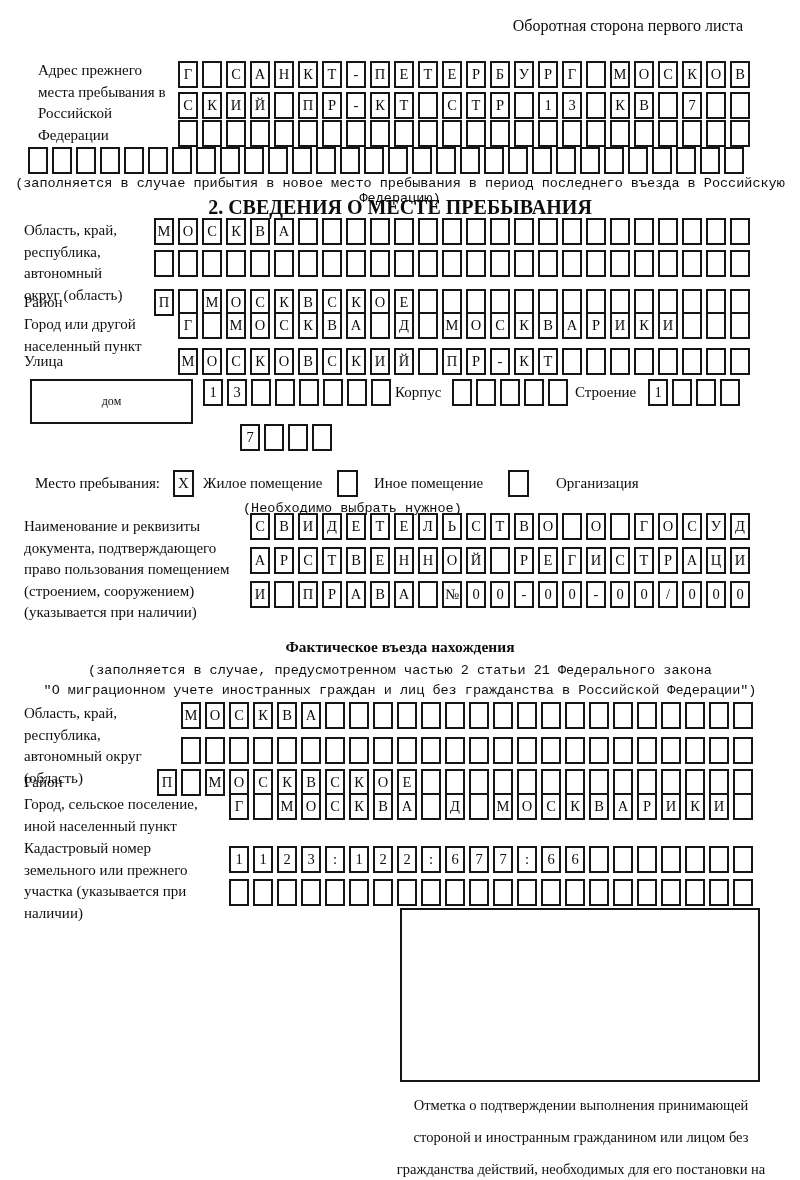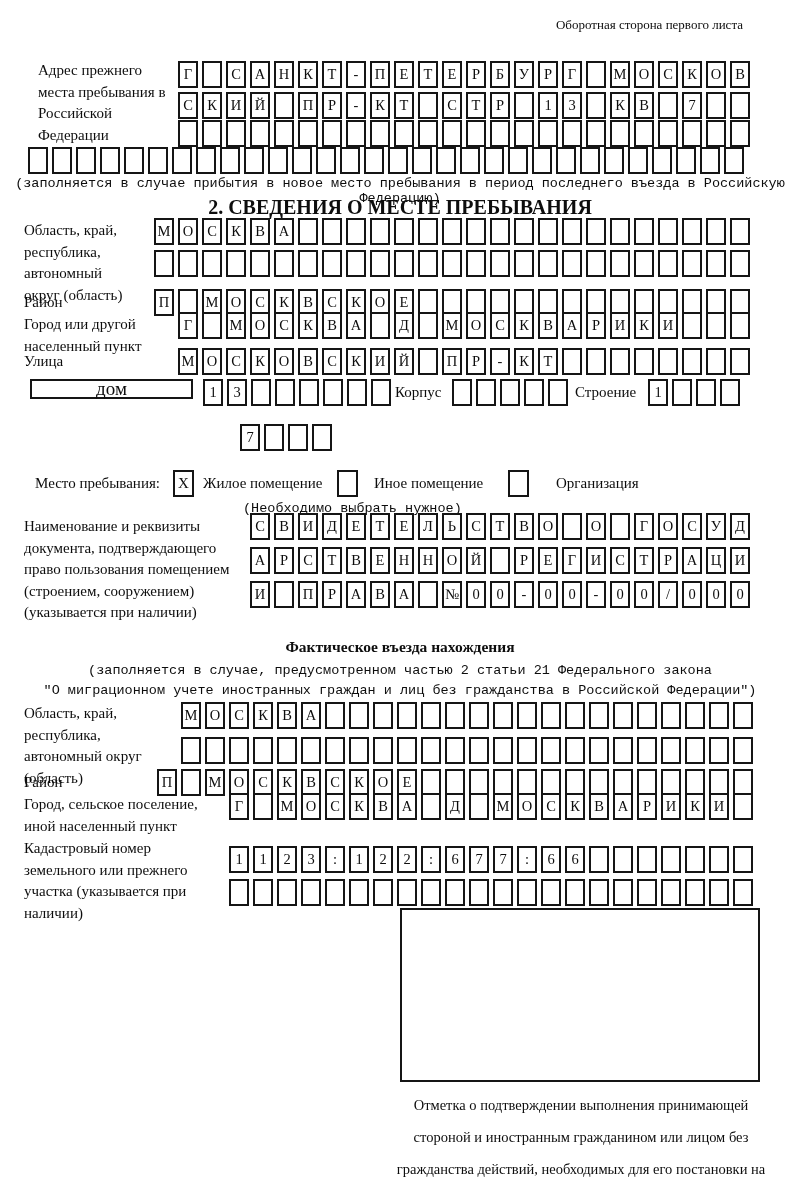--- a/index.html
+++ b/index.html
@@ -4,35 +4,35 @@
 <style>
   * { margin:0; padding:0; box-sizing:border-box; }
   html,body { background:#888; }
   .page {
     position:relative; width:800px; height:1180px; margin:0 auto;
     background:#ffffff; color:#0d0d0d;
     font-family:"Liberation Serif","DejaVu Serif",serif;
     overflow:hidden;
   }
   .abs { position:absolute; }
-  .hdr { font-size:13px; }
+  .hdr { font-size:16px; }
   .lbl { font-size:15px; line-height:21.5px; }
   .note { font-size:13.5px;font-family:Liberation Mono, monospace; }
   .title { font-size:20px; font-weight:bold; text-align:center; width:100%; }
   .subtitle { font-size:15.5px; font-weight:bold; text-align:center; width:100%; }
   .center { text-align:center; width:100%; }
   .cells { display:flex; }
   .cell {
     width:20px; height:27px; border:2px solid #151515; margin-right:4px;
     font-size:14.5px; line-height:23px; text-align:center; flex:none;
     background:#fff;
   }
   .wbox {
-    border:2px solid #151515; height:20px; display:flex;
-    align-items:center; justify-content:center; font-size:19px; background:#fff;
+    border:2px solid #151515; height:45px; display:flex;
+    align-items:center; justify-content:center; font-size:12px; background:#fff;
   }
   .chk {
     width:21px; height:27px; border:2px solid #151515; font-size:15px;
     line-height:23px; text-align:center; background:#fff;
   }
   .inline-lbl { font-size:15px; line-height:27px; white-space:nowrap; }
   .markbox { border:2px solid #151515; background:#fff; }
   .caption { font-size:14.5px; line-height:32px; text-align:center; }
 </style>
 </head>

